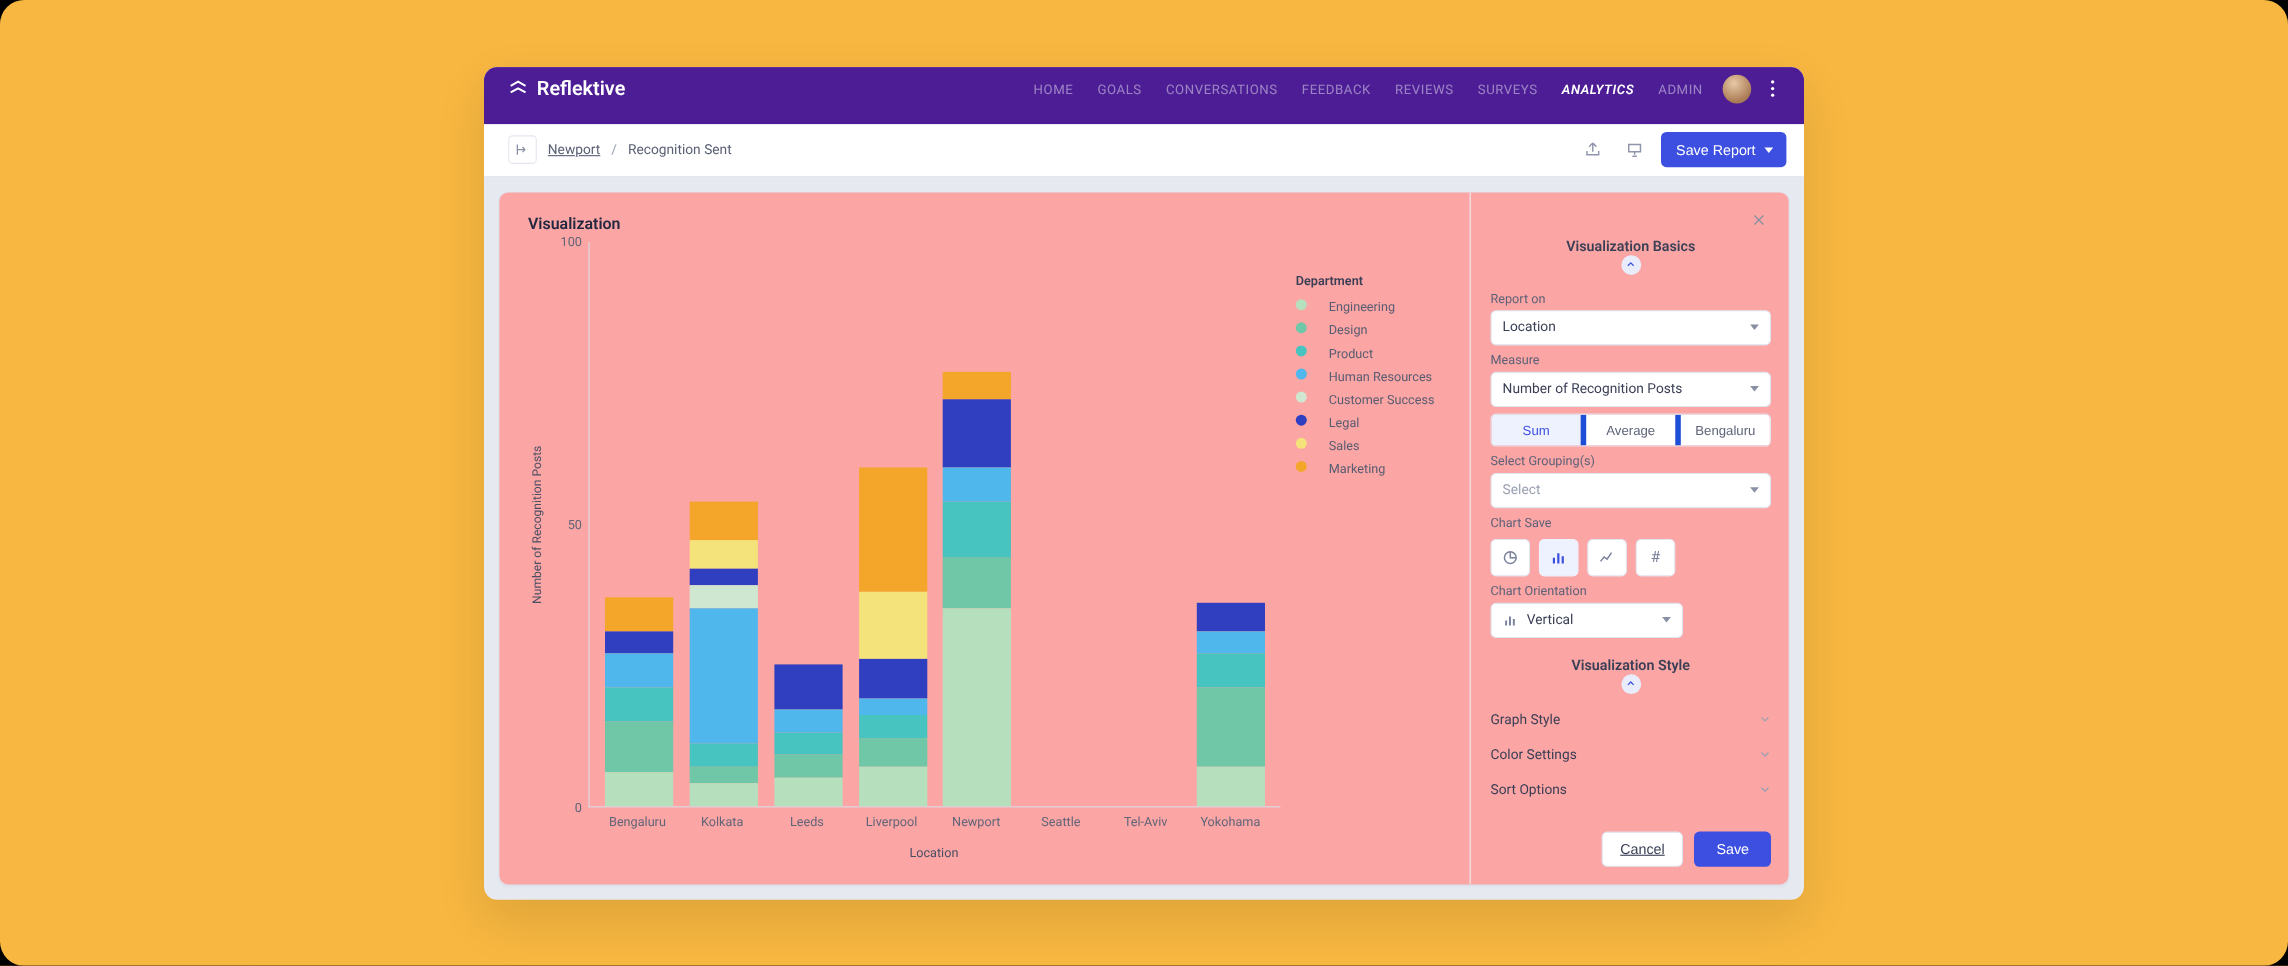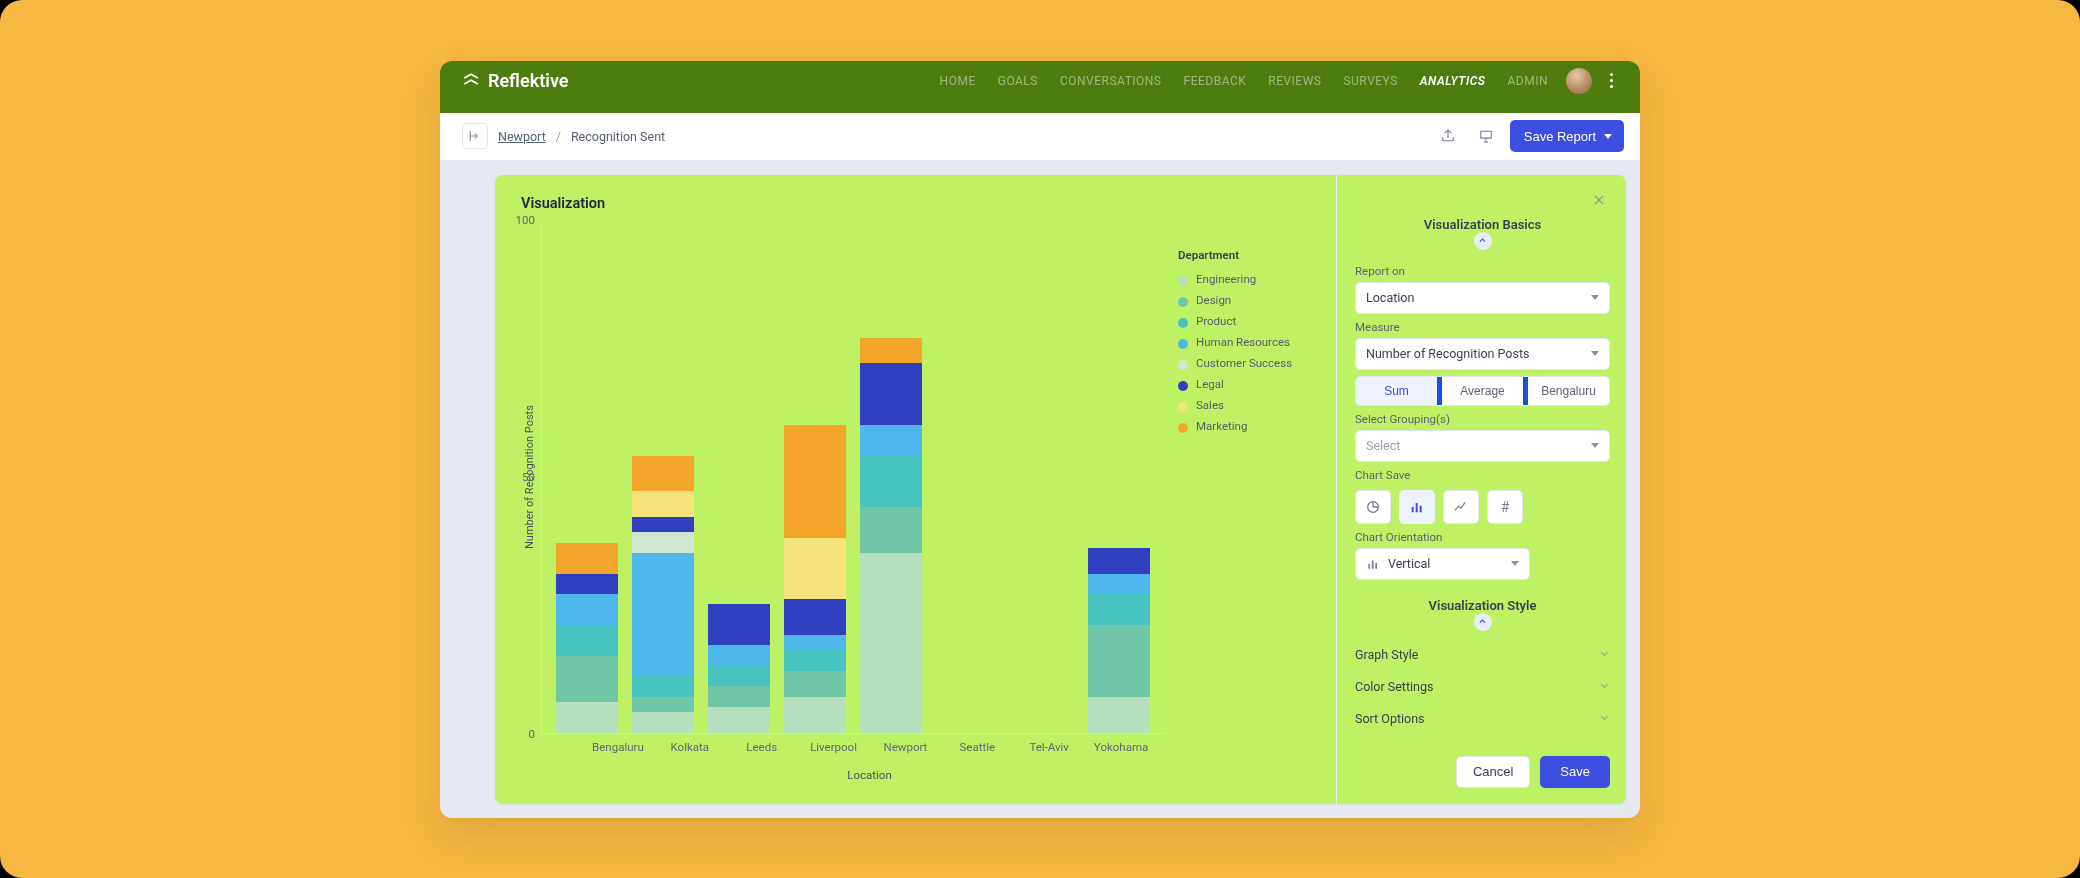--- a/index.html
+++ b/index.html
@@ -28,21 +28,21 @@
     border-radius: 12px;
     overflow: hidden;
     box-shadow: 0 18px 45px rgba(0,0,0,0.10);
     display: flex;
     flex-direction: column;
   }
 
   
   .topnav {
     height: 52px;
-    background: #4d7c0f;
+    background: #4c1d95;
     display: flex;
     align-items: center;
     padding: 0 18px 12px 22px;
     color: #fff;
   }
   .brand { display: flex; align-items: center; gap: 8px; font-weight: 600; font-size: 18px; }
   .brand .logo-glyph { width: 18px; height: 18px; display: inline-flex; }
   .nav-links { margin-left: auto; display: flex; align-items: center; gap: 22px; font-size: 12px; letter-spacing: .5px; justify-content: center; }
   .nav-links a { color: rgba(255,255,255,.45); text-decoration: none; cursor: pointer; }
   .nav-links a.active { color: #fff; font-weight: 600; font-style: italic; }
@@ -73,23 +73,23 @@
   .icon-btn { width: 28px; height: 28px; display: flex; align-items: center; justify-content: center; color: #8f95aa; cursor: pointer; border-radius: 4px; }
   .primary-btn {
     background: #3c4fe0; color: #fff; border-radius: 5px; height: 32px; padding: 0 12px 0 14px;
     display: flex; align-items: center; gap: 8px; font-size: 13px; cursor: pointer; border: none;
   }
   .primary-btn .caret { width: 0; height: 0; border-left: 4px solid transparent; border-right: 4px solid transparent; border-top: 5px solid #fff; }
 
   
   .content { flex: 1; padding: 14px; display: flex; gap: 0; }
   .card {
-    background: #bef264; border-radius: 8px; height: 100%;
+    background: #fca5a5; border-radius: 8px; height: 100%;
     box-shadow: 0 1px 3px rgba(20,30,60,0.06);
-    flex: 1; display: flex; overflow: hidden; margin-left: 41px;
+    flex: 1; display: flex; overflow: hidden;
   }
   .viz-area {
     flex: 1; padding: 20px 12px 16px 26px; display: flex; flex-direction: column;
     min-width: 0;
   }
   .viz-title { font-size: 14.5px; font-weight: 600; color: #232840; margin-bottom: 8px; }
   .chart-wrap { flex: 1; display: flex; min-height: 0; }
   .chart-col { flex: 1; min-width: 0; display: flex; flex-direction: column; }
   .plot-row { flex: 1; display: flex; min-height: 0; }
   .y-axis-label { writing-mode: vertical-rl; transform: rotate(180deg); font-size: 11px; color: #4a4f63; text-align: center; padding: 0 2px 0 0; }
@@ -103,21 +103,21 @@
   .bar-slot { flex: 1; height: 100%; display: flex; align-items: flex-end; justify-content: center; }
   .bar { width: 62px; display: flex; flex-direction: column; justify-content: flex-end; }
   .seg { width: 100%; }
   .x-ticks { display: flex; padding-left: 54px; }
   .x-ticks .bars-row { flex: 1; display: flex; gap: 14px; padding: 6px 14px 0 14px; }
   .x-ticks .bars-row div { flex: 1; text-align: center; font-size: 11.5px; color: #606578; }
   .x-axis-label { text-align: center; font-size: 11.5px; color: #4a4f63; padding: 14px 0 6px 54px; }
 
   .legend { width: 160px; padding: 28px 8px 0 14px; }
   .legend-title { font-size: 11.5px; font-weight: 600; color: #3a3f55; margin-bottom: 10px; }
-  .legend-item { display: flex; align-items: flex-end; gap: 8px; font-size: 11.5px; color: #575c71; margin-bottom: 7px; }
+  .legend-item { display: flex; align-items: flex-start; gap: 20px; font-size: 11.5px; color: #575c71; margin-bottom: 7px; }
   .swatch { width: 10px; height: 10px; border-radius: 50%; }
 
   
   .side-panel {
     width: 290px; min-width: 290px; border-left: 1px solid #eceff6;
     display: flex; flex-direction: column; padding: 14px 16px 16px 18px;
     font-size: 12.5px; color: #3a3f55;
   }
   .close-row { display: flex; justify-content: flex-end; }
   .close-x { color: #8a90a4; cursor: pointer; font-size: 15px; width: 22px; height: 22px; display: flex; align-items: center; justify-content: center; }
@@ -138,21 +138,21 @@
   .icon-row { display: flex; gap: 8px; margin-top: 4px; }
   .icon-chip {
     width: 36px; height: 34px; border: 1px solid #e2e6f1; border-radius: 5px;
     display: flex; align-items: center; justify-content: center; color: #7a819a; cursor: pointer; background:#fff;
   }
   .icon-chip.active { background: #eef2ff; color: #3c4fe0; border-color: #eef2ff; }
   .sub-row { display: flex; align-items: center; justify-content: space-between; height: 32px; font-size: 12.5px; color: #3a3f55; cursor: pointer; }
   .sub-row .chev-dn { color: #9aa0b3; font-size: 12px; }
   .panel-spacer { flex: 1; }
   .panel-footer { display: flex; justify-content: flex-end; gap: 10px; padding-top: 12px; }
-  .btn-outline { height: 32px; padding: 0 16px; border: 1px solid #dfe3ef; background: #fff; border-radius: 5px; color: #3a3f55; cursor: pointer; font-size: 13px; }
+  .btn-outline { height: 32px; padding: 0 16px; border: 1px solid #dfe3ef; background: #fff; border-radius: 5px; color: #3a3f55; cursor: pointer; font-size: 13px; text-decoration: underline; }
   .btn-solid { height: 32px; padding: 0 20px; background: #3c4fe0; color: #fff; border: none; border-radius: 5px; cursor: pointer; font-size: 13px; }
 
   .select.orient { width: 175px; }
   .select.orient .left { display:flex; align-items:center; gap:8px;text-align:center; }
 </style>
 </head>
 <body>
 
 <div class="stage">
   <div class="app-window">

